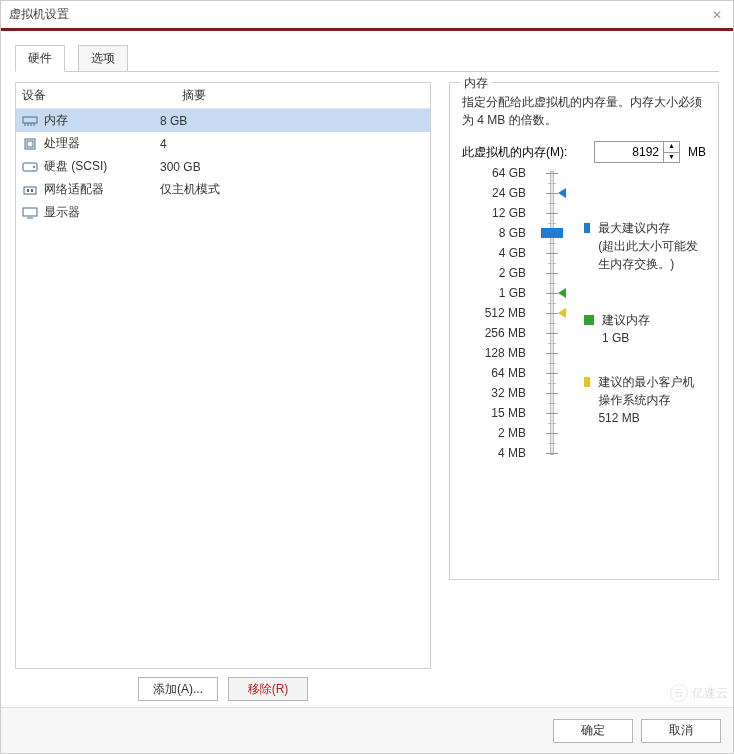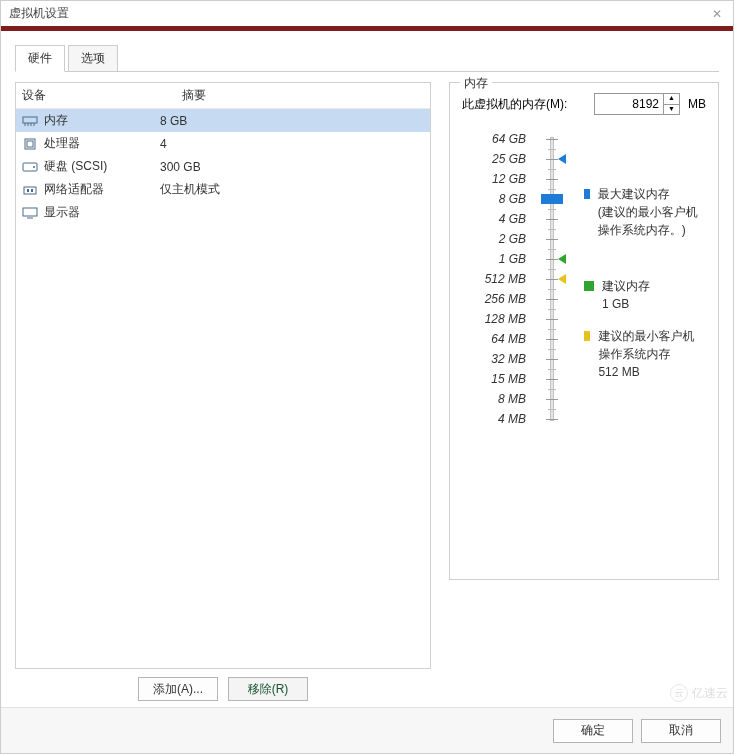--- a/index.html
+++ b/index.html
@@ -1,49 +1,49 @@
 <!DOCTYPE html>
 <html><head>
 <meta charset="utf-8">
 <style>
 * { box-sizing: border-box; margin: 0; padding: 0; font-family: "Microsoft YaHei", "Segoe UI", sans-serif; font-size: 12px; }
 body { width: 734px; height: 754px; background: #fff; border: 1px solid #ccc; display: flex; flex-direction: column; }
-.titlebar { height: 30px; display: flex; align-items: center; padding: 0 8px; border-bottom: 5px solid #7f1d1d; }
+.titlebar { height: 30px; display: flex; align-items: center; padding: 0 8px; border-bottom: 3px solid #7f1d1d; }
 .titlebar .title { flex: 1; color: #444; }
 .titlebar .close { width: 16px; text-align: center; color: #999; }
 .content { flex: 1; padding: 14px 14px 6px 14px; display: flex; flex-direction: column; }
-.tabs { display: flex; gap: 3px; margin-bottom: 0; }
+.tabs { display: flex; gap: 13px; margin-bottom: 0; }
 .tab { padding: 4px 12px; border: 1px solid #ccc; background: #fff; color: #333; position: relative; }
 .tab[data-active="true"] { border-bottom: 1px solid #fff; z-index: 2; }
 .tab[data-active="false"] { background: #f6f6f6; }
 .panels { display: flex; gap: 18px; flex: 1; border-top: 1px solid #ccc; margin-top: -1px; padding-top: 10px; }
 .left { width: 416px; display: flex; flex-direction: column; }
 .device-list { border: 1px solid #d0d0d0; flex: 1; background: #fff; overflow: hidden; }
 .dev-head { display: flex; padding: 4px 6px; color: #333; border-bottom: 1px solid #e8e8e8; background: #fff; }
 .dev-head .c1 { width: 160px; }
 .dev-row { display: flex; padding: 3px 6px; align-items: center; color: #333; }
 .dev-row.selected { background: #c6dbf1; }
 .dev-row .ic { width: 16px; height: 14px; margin-right: 6px; display: inline-block; }
 .dev-row .c1 { width: 138px; display: flex; align-items: center; }
 .dev-row .c2 { flex: 1; white-space: nowrap; overflow: hidden; text-overflow: ellipsis; }
 .btns-left { display: flex; gap: 10px; justify-content: center; margin-top: 8px; }
 .btn { min-width: 80px; height: 24px; border: 1px solid #b5b5b5; background: #fdfdfd; color: #333; padding: 0 14px; }
-.btn:disabled { color: #14532d; background: #f4f4f4; }
+.btn:disabled { color: #b91c1c; background: #f4f4f4; }
 .right { flex: 1; }
 .groupbox { border: 1px solid #d0d0d0; padding: 10px 12px 14px 12px; height: 498px; position: relative; }
 .gb-title { position: absolute; top: -8px; left: 10px; background: #fff; padding: 0 4px; color: #333; }
 .desc { color: #333; line-height: 1.5; margin-bottom: 12px; }
-.memrow { display: flex; align-items: center; gap: 8px; margin-bottom: 14px; }
+.memrow { display: flex; align-items: center; gap: 8px; }
 .meminput { width: 70px; height: 22px; border: 1px solid #999; text-align: right; padding-right: 4px; }
 .spin { display: flex; flex-direction: column; border: 1px solid #999; border-left: none; height: 22px; width: 16px; }
 .spin div { flex:1; font-size:7px; text-align:center; line-height:1; border-bottom:1px solid #999; }
 .spin div:last-child { border-bottom:none; }
 .slider-area { display: flex; padding-left: 10px; }
 .ticks { width: 60px; text-align: right; color: #333; }
-.ticks div { height: 20px; line-height: 20px; padding-right: 6px; font-style: italic; }
+.ticks div { height: 20px; line-height: 20px; padding-right: 6px; }
 .track-wrap { width: 40px; position: relative; }
 .track { position: absolute; left: 18px; top: 8px; width: 4px; height: 284px; background: #e4e4e4; border: 1px solid #c0c0c0; }
 .tick-mark { position: absolute; left: 14px; width: 12px; height: 1px; background: #999; }
 .tick-small { position: absolute; left: 16px; width: 8px; height: 1px; background: #bbb; }
 .thumb { position: absolute; left: 9px; width: 22px; height: 10px; background: #1e7bd6; }
 .ptr { position: absolute; left: 26px; width: 0; height: 0; border-top: 5px solid transparent; border-bottom: 5px solid transparent; }
 .ptr.blue   { border-right: 8px solid #1e7bd6; }
 .ptr.green  { border-right: 8px solid #2fa52f; }
 .ptr.yellow { border-right: 8px solid #e6c21a; }
 .legend { flex: 1; padding-left: 12px; }
@@ -134,48 +134,49 @@
       </div>
       <div class="btns-left">
         <button class="btn">添加(A)...</button>
         <button class="btn" disabled="">移除(R)</button>
       </div>
     </div>
 
     <div class="right">
       <div class="groupbox">
         <div class="gb-title">内存</div>
+        <div class="desc">指定分配给此虚拟机的内存量。内存大小必须为 4 MB 的倍数。</div>
         <div class="memrow">
           <span>此虚拟机的内存(M):</span>
           <div style="display:flex;margin-left:auto;">
             <input class="meminput" value="8192" style="">
             <div class="spin">
                 <div>▲</div>
                 <div>▼</div>
               </div>
           </div>
           <span>MB</span>
         </div>
 
         <div class="slider-area">
           <div class="ticks" id="tick-labels">
               <div>64 GB</div>
-              <div>25 GB</div>
+              <div>24 GB</div>
               <div>12 GB</div>
               <div>8 GB</div>
               <div>4 GB</div>
               <div>2 GB</div>
               <div>1 GB</div>
               <div>512 MB</div>
               <div>256 MB</div>
               <div>128 MB</div>
               <div>64 MB</div>
               <div>32 MB</div>
               <div>15 MB</div>
-              <div>8 MB</div>
+              <div>2 MB</div>
               <div>4 MB</div>
             </div>
           <div class="track-wrap">
             <div class="track"></div>
             <div id="tick-marks">
                 <div class="tick-mark" style="top: 10px;"></div>
                 <div class="tick-small" style="top: 20px;"></div>
                 <div class="tick-mark" style="top: 30px;"></div>
                 <div class="tick-small" style="top: 40px;"></div>
                 <div class="tick-mark" style="top: 50px;"></div>
@@ -207,31 +208,31 @@
             <div class="thumb" style="top:65px"></div>
             <div class="ptr blue" style="top:25px"></div>
             <div class="ptr green" style="top:125px"></div>
             <div class="ptr yellow" style="top:145px"></div>
           </div>
           <div class="legend" style="position:relative;">
             <div class="leg-item" style="top:56px;">
               <div class="leg-sq" style="background:#1e7bd6"></div>
               <div class="leg-text">
                 <div>最大建议内存</div>
-                <div>(建议的最小客户机操作系统内存。)</div>
+                <div>(超出此大小可能发生内存交换。)</div>
               </div>
             </div>
             <div class="leg-item" style="top:148px;">
               <div class="leg-sq" style="background:#2fa52f"></div>
               <div class="leg-text">
                 <div>建议内存</div>
                 <div>1 GB</div>
               </div>
             </div>
-            <div class="leg-item" style="top:198px;">
+            <div class="leg-item" style="top:210px;">
               <div class="leg-sq" style="background:#e6c21a"></div>
               <div class="leg-text">
                 <div>建议的最小客户机操作系统内存</div>
                 <div>512 MB</div>
               </div>
             </div>
           </div>
         </div>
       </div>
     </div>

